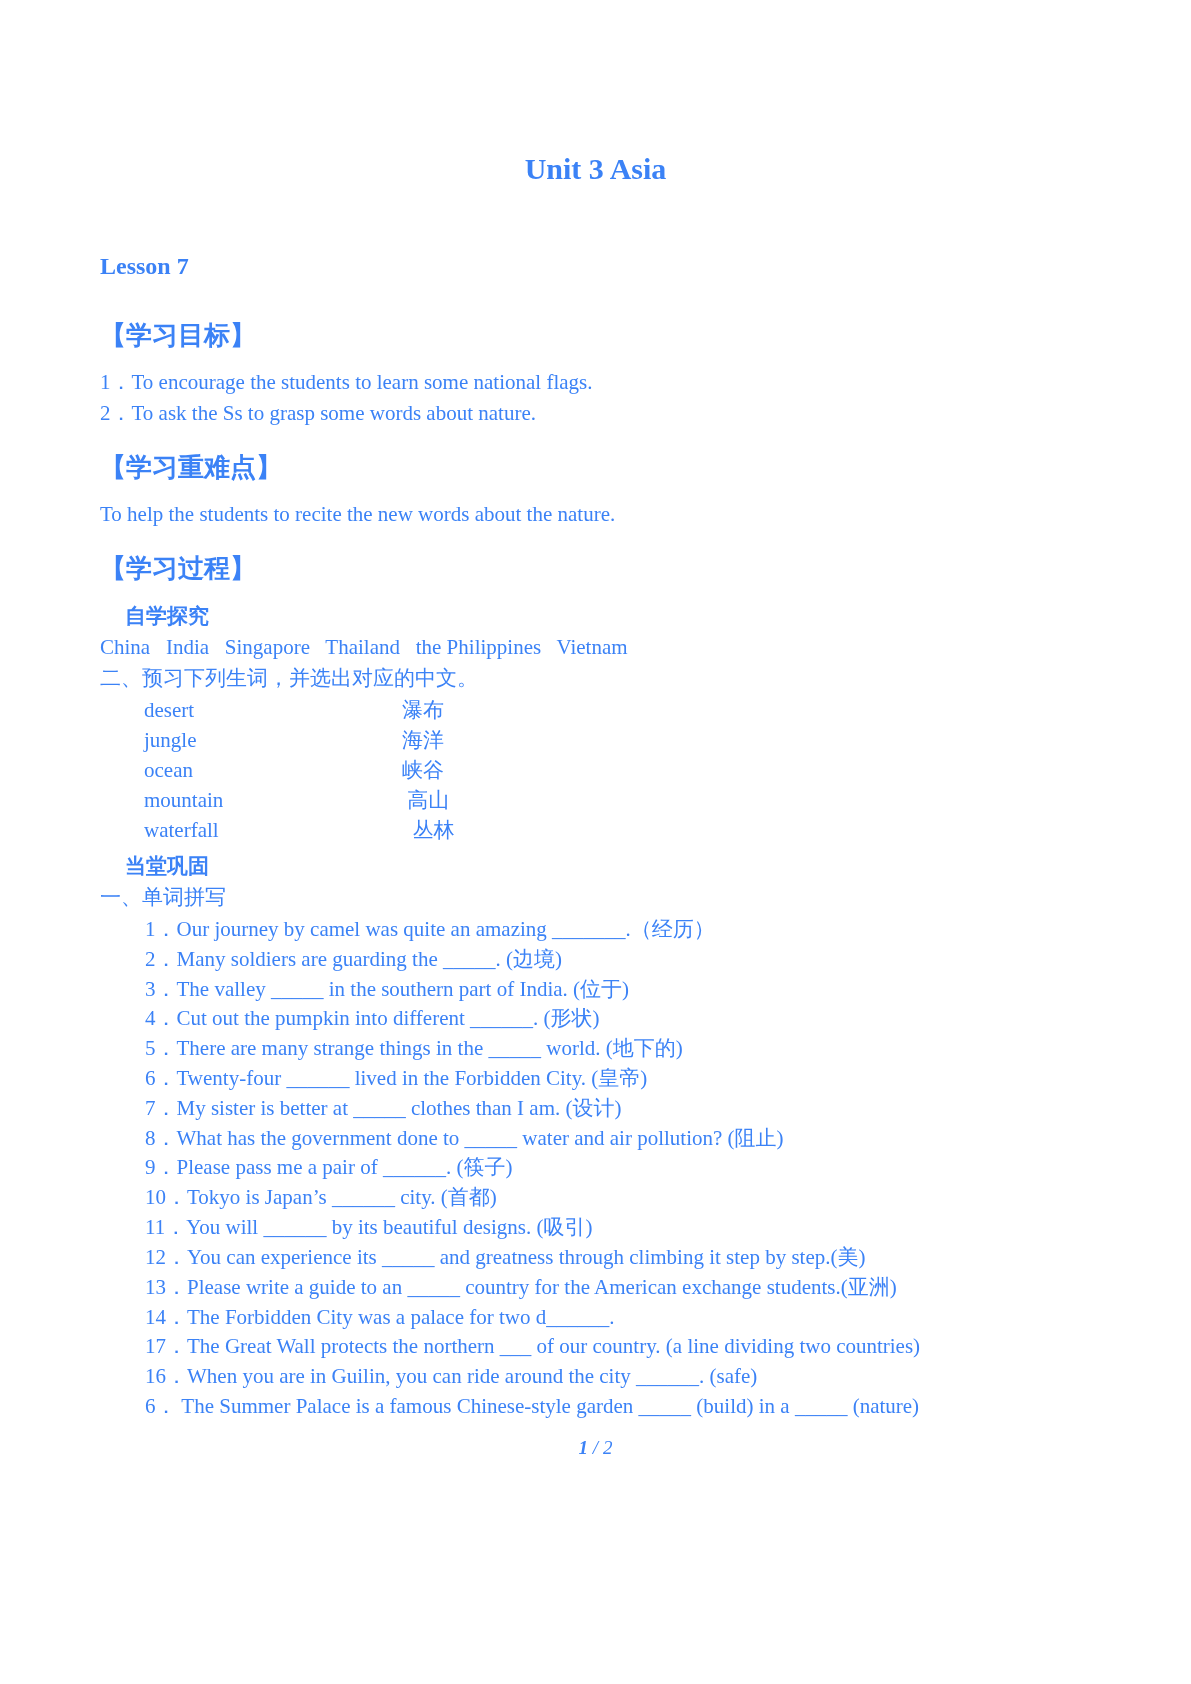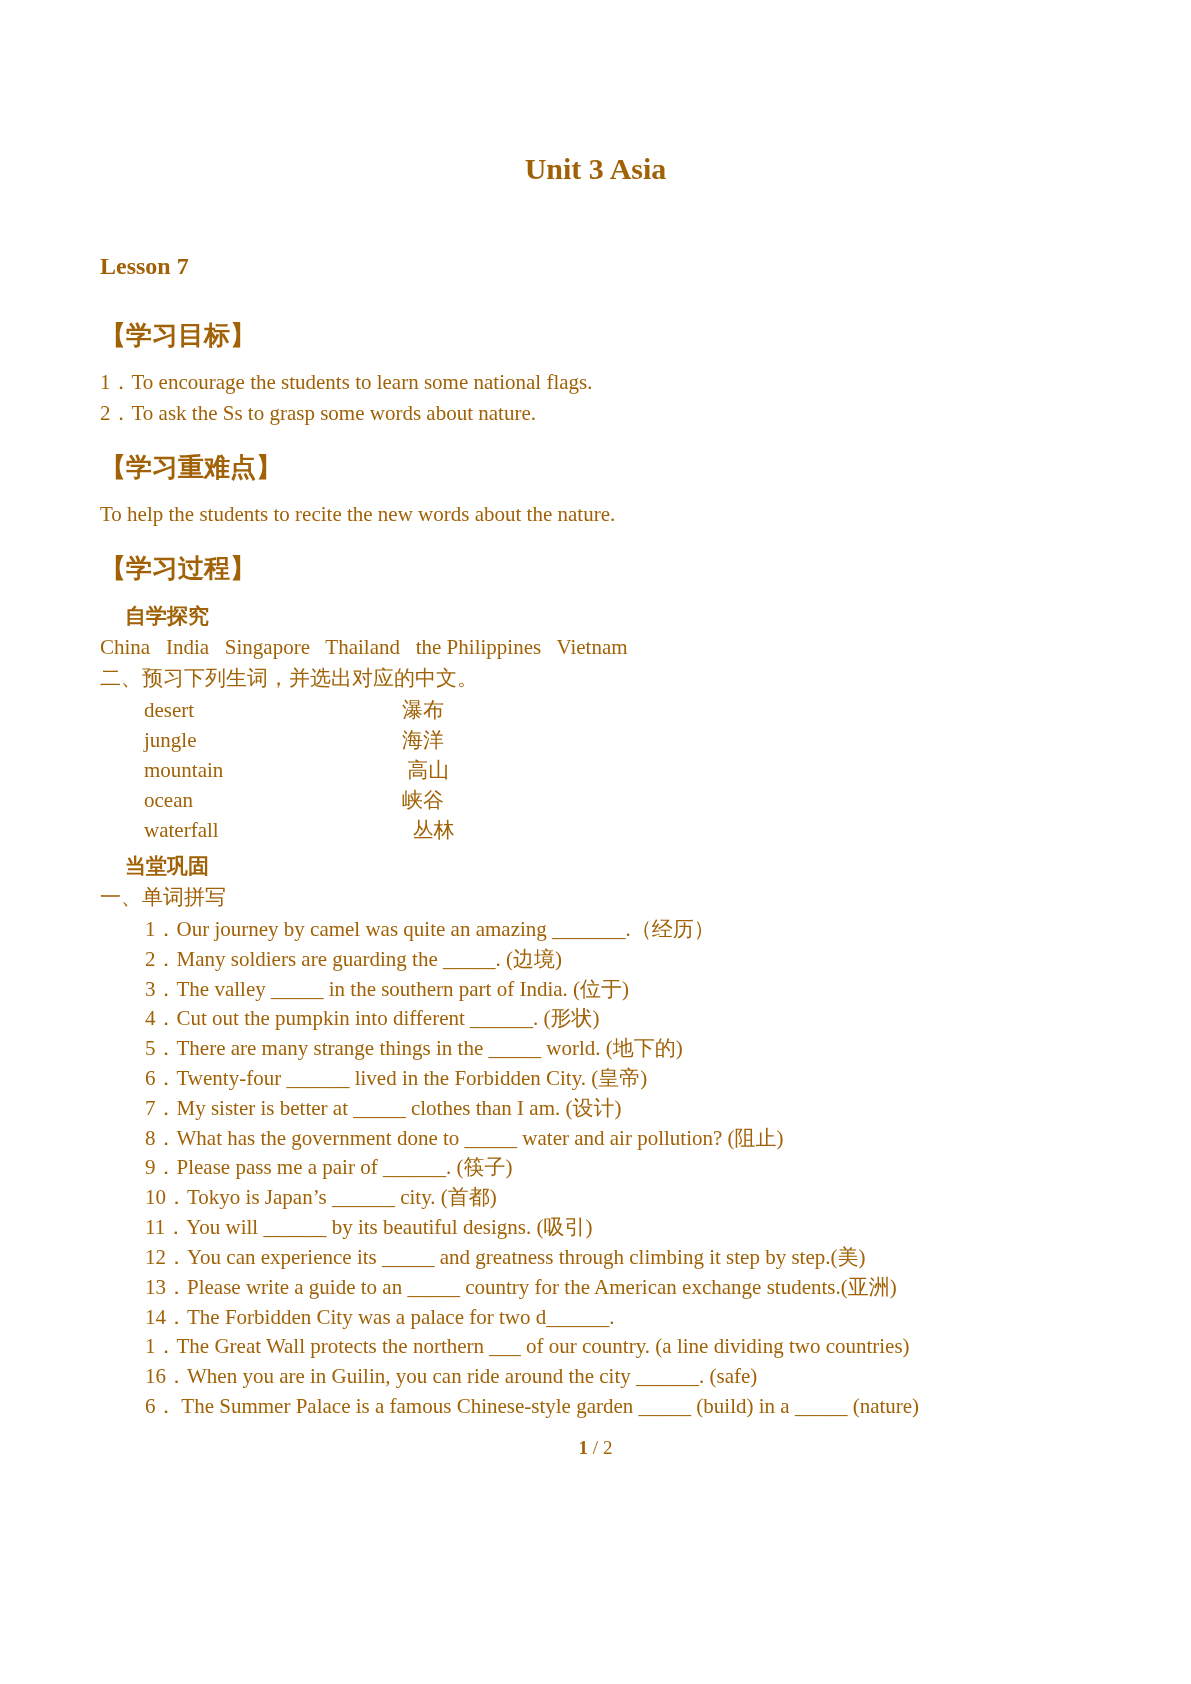--- a/index.html
+++ b/index.html
@@ -6,21 +6,21 @@
     margin: 0;
     padding: 0;
     background: #ffffff;
   }
   .page {
     position: relative;
     width: 1191px;
     height: 1684px;
     margin: 0 auto;
     background: #ffffff;
-    color: #a16207;
+    color: #3b82f6;
     font-family: "Liberation Serif", "DejaVu Serif", serif;
     font-size: 21px;
     line-height: 1.42;
     box-sizing: border-box;
     padding: 148px 100px 0 100px;
     overflow: hidden;
   }
   .doc-title {
     text-align: center;
     font-weight: bold;
@@ -65,20 +65,21 @@
     margin-left: 45px;
     white-space: pre-wrap;
   }
   .footer {
     position: absolute;
     left: 0;
     right: 0;
     bottom: 222px;
     text-align: center;
     font-size: 19px;
+    font-style: italic;
   }
   .footer .pg-num {
     font-weight: bold;
   }
 </style>
 </head>
 <body>
 
 <div class="page">
 
@@ -101,26 +102,26 @@
 
   <div class="vocab-row">
     <span class="vocab-en">desert</span>
     <span class="vocab-cn">瀑布</span>
   </div>
   <div class="vocab-row">
     <span class="vocab-en">jungle</span>
     <span class="vocab-cn">海洋</span>
   </div>
   <div class="vocab-row">
+    <span class="vocab-en">ocean</span>
+    <span class="vocab-cn">峡谷</span>
+  </div>
+  <div class="vocab-row">
     <span class="vocab-en">mountain</span>
     <span class="vocab-cn"> 高山</span>
-  </div>
-  <div class="vocab-row">
-    <span class="vocab-en">ocean</span>
-    <span class="vocab-cn">峡谷</span>
   </div>
   <div class="vocab-row">
     <span class="vocab-en">waterfall</span>
     <span class="vocab-cn">  丛林</span>
   </div>
 
   <div class="sub-heading">当堂巩固</div>
   <div class="plain-line">一、单词拼写</div>
 
   <div class="ex-item">1．Our journey by camel was quite an amazing _______.（经历）</div>
@@ -130,21 +131,21 @@
   <div class="ex-item">5．There are many strange things in the _____ world. (地下的)</div>
   <div class="ex-item">6．Twenty-four ______ lived in the Forbidden City. (皇帝)</div>
   <div class="ex-item">7．My sister is better at _____ clothes than I am. (设计)</div>
   <div class="ex-item">8．What has the government done to _____ water and air pollution? (阻止)</div>
   <div class="ex-item">9．Please pass me a pair of ______. (筷子)</div>
   <div class="ex-item">10．Tokyo is Japan’s ______ city. (首都)</div>
   <div class="ex-item">11．You will ______ by its beautiful designs. (吸引)</div>
   <div class="ex-item">12．You can experience its _____ and greatness through climbing it step by step.(美)</div>
   <div class="ex-item">13．Please write a guide to an _____ country for the American exchange students.(亚洲)</div>
   <div class="ex-item">14．The Forbidden City was a palace for two d______.</div>
-  <div class="ex-item">1．The Great Wall protects the northern ___ of our country. (a line dividing two countries)</div>
+  <div class="ex-item">17．The Great Wall protects the northern ___ of our country. (a line dividing two countries)</div>
   <div class="ex-item">16．When you are in Guilin, you can ride around the city ______. (safe)</div>
   <div class="ex-item">6． The Summer Palace is a famous Chinese-style garden _____ (build) in a _____ (nature)</div>
 
   <div class="footer">
     <span class="pg-num">1</span><span> / </span><span>2</span>
   </div>
 
 </div>
 
 </body></html>

